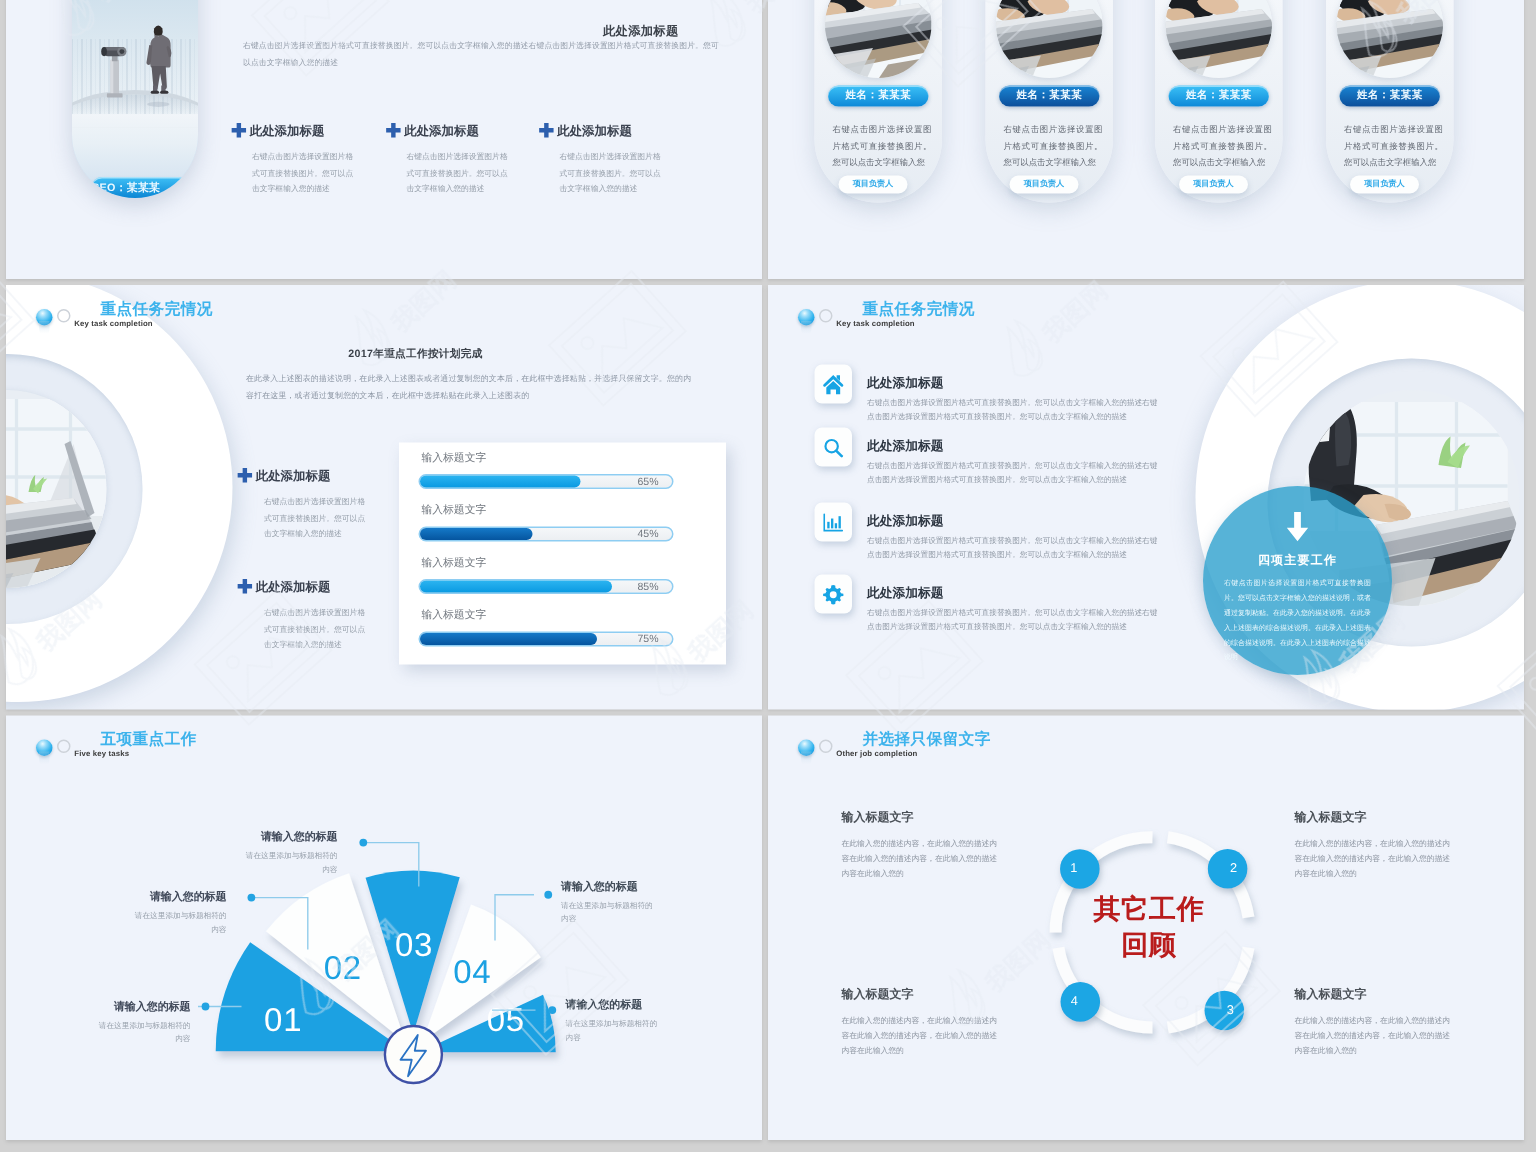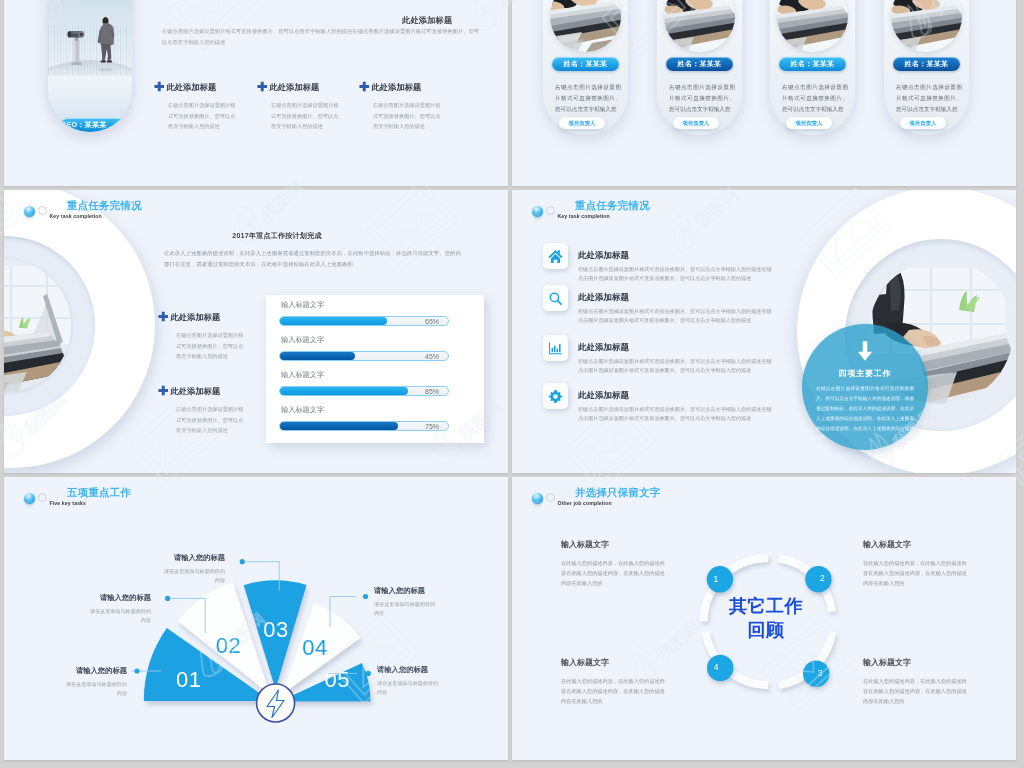--- a/index.html
+++ b/index.html
@@ -136,21 +136,21 @@
   .fc-r{text-align:right;}
   .fc-l{text-align:left;}
   .fct{font-size:7.3px;font-weight:bold;color:#40495a;white-space:nowrap;}
   .fc-l .fct{color:#3f4a57;}
   .fcb{margin-top:4px;font-size:5.1px;color:#959ea9;line-height:1.85;}
   .fnum{paint-order:stroke;}
   
   .cyc{position:absolute;left:0;top:0;width:504px;height:283px;}
   .cnum{font-family:"Liberation Sans",sans-serif;font-size:8.5px;fill:#ffffff;text-anchor:middle;
     dominant-baseline:middle;}
-  .cyc-center{position:absolute;left:190px;top:118px;width:128px;text-align:center;color:#1d4ed8;}
+  .cyc-center{position:absolute;left:190px;top:118px;width:128px;text-align:center;color:#b91c1c;}
   .cc1,.cc2{font-size:18px;font-weight:bold;letter-spacing:.5px;line-height:1.32;}
   .cb{position:absolute;width:104px;}
   .cbt{font-size:8px;font-weight:bold;color:#4b5158;margin-bottom:8px;}
   .cbb{font-size:5.2px;color:#8d95a1;line-height:1.95;}
 
 </style>
 </head>
 <body>
 
 <div class="page">

